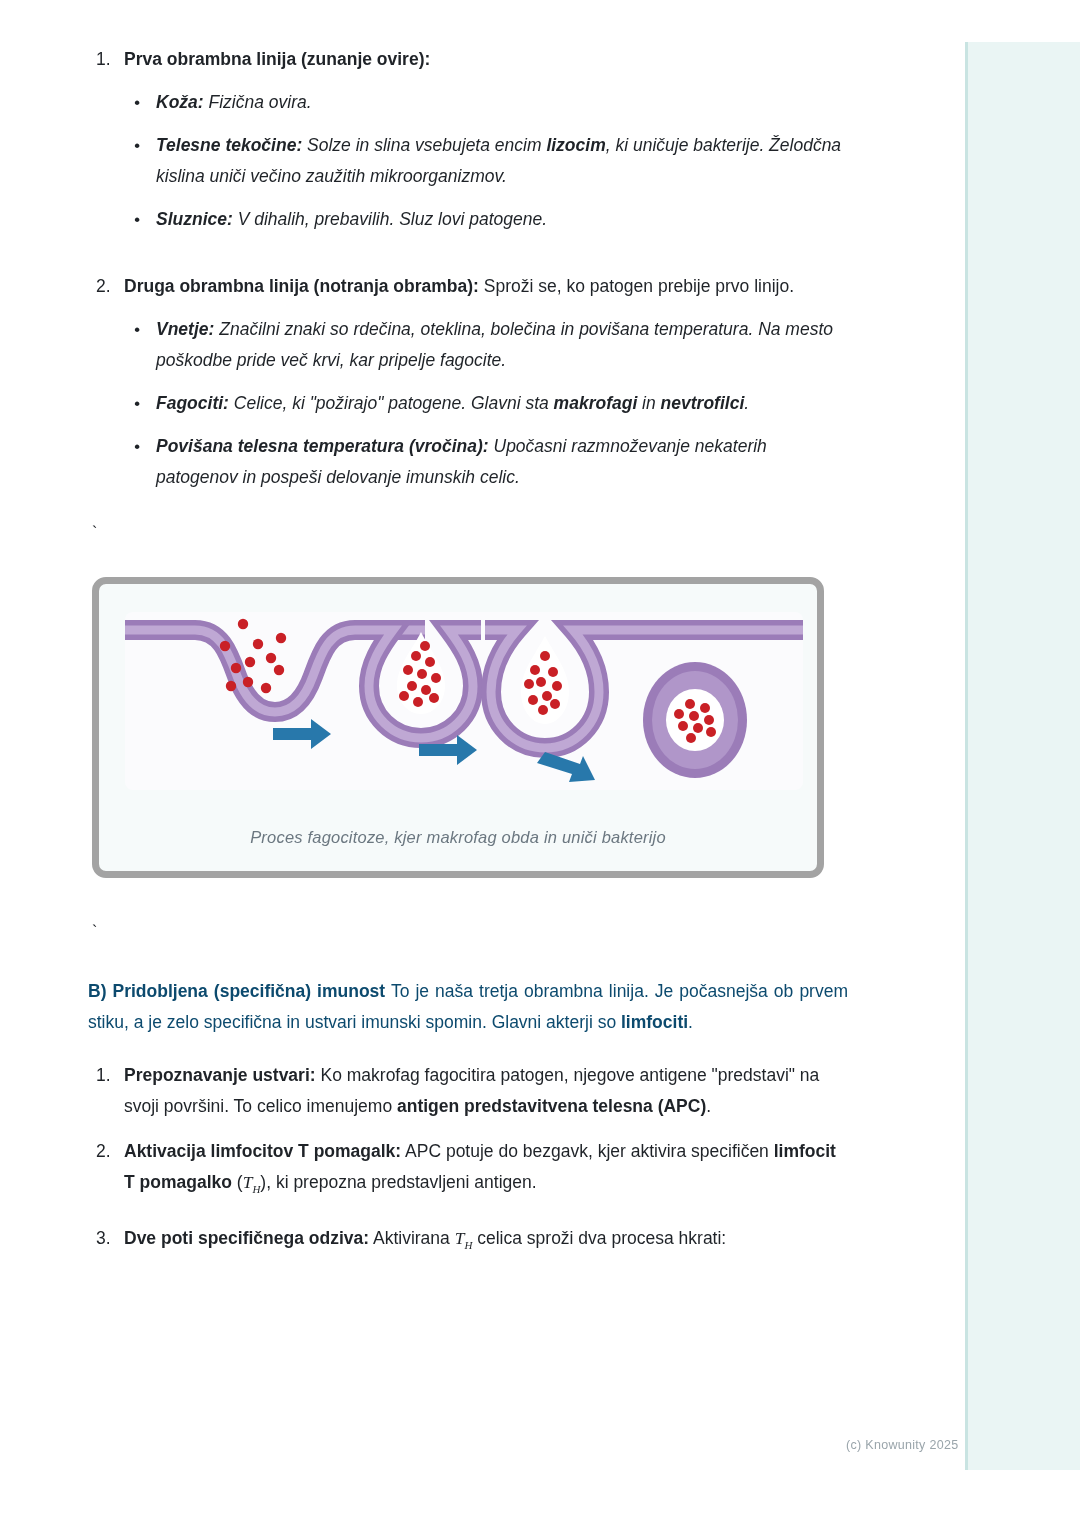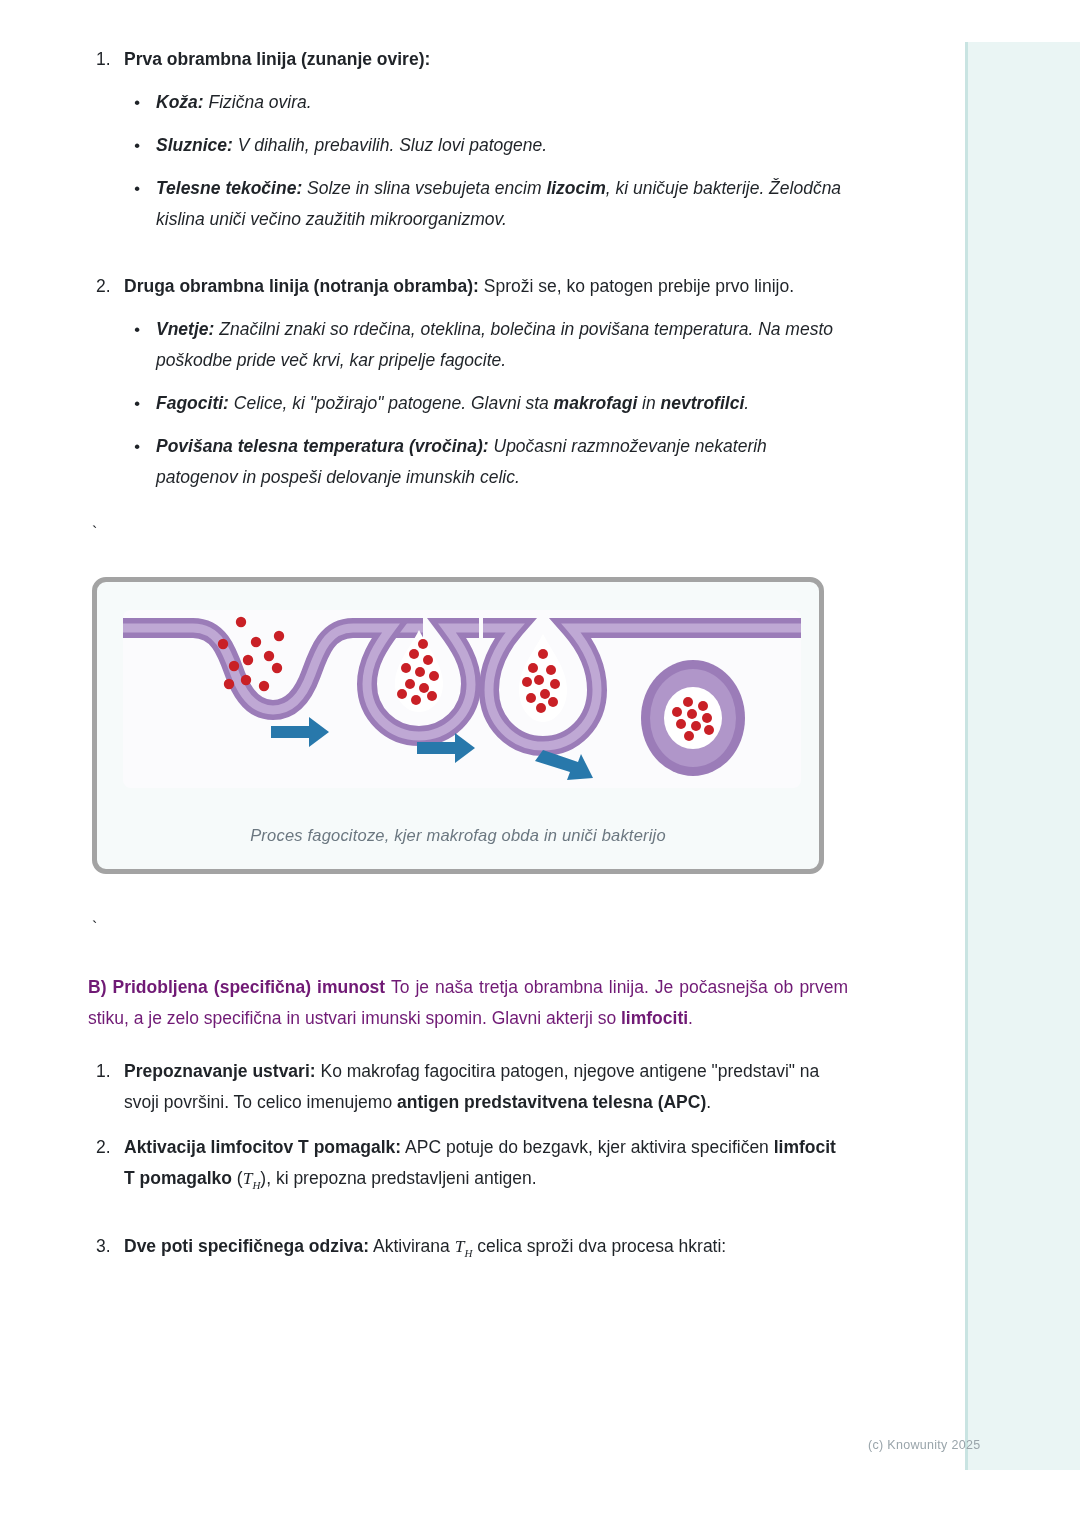--- a/index.html
+++ b/index.html
@@ -110,21 +110,21 @@
   .spacer-a { height: 26px; }
   .spacer-b { height: 34px; }
   .spacer-c { height: 44px; }
 
   
   .fig-card {
     position: relative;
     width: 732px;
     margin-left: 4px;
     background: #f6fafa;
-    border: 5px solid #a3a3a3;
+    border: 7px solid #a3a3a3;
     border-radius: 14px;
     box-sizing: border-box;
     padding: 28px 26px 24px 26px;
   }
   .fig-inner {
     position: relative;
     width: 678px;
     height: 178px;
     background: #fbfbfd;
     border-radius: 8px;
@@ -139,39 +139,39 @@
     margin-top: 38px;
     letter-spacing: 0.2px;
   }
 
   
   .para-just {
     font-size: 17.5px;
     line-height: 31px;
     text-align: justify;
     text-justify: inter-word;
-    color: #701a75;
+    color: #0c4a6e;
     margin: 0;
   }
 
   
   .mvar {
     font-family: "Liberation Serif", serif;
     font-style: italic;
     font-size: 17.5px;
   }
   .mvar sub {
     font-style: italic;
     font-size: 11px;
   }
 
   
   .watermark {
     position: absolute;
-    left: 868px;
+    left: 846px;
     top: 1438px;
     font-size: 12.5px;
     color: #9aa5ab;
     letter-spacing: 0.3px;
     white-space: nowrap;
   }
 </style>
 </head>
 <body>
 
@@ -186,24 +186,24 @@
 
       <li>
         <span class="marker"></span>
         <b>Prva obrambna linija (zunanje ovire):</b>
 
         <ul class="bul sub-wrap">
           <li>
             <b>Koža:</b><span> Fizična ovira.</span>
           </li>
           <li>
+            <b>Telesne tekočine:</b><span> Solze in slina vsebujeta encim </span><b>lizocim</b><span>, ki uničuje bakterije. Želodčna kislina uniči večino zaužitih mikroorganizmov.</span>
+          </li>
+          <li>
             <b>Sluznice:</b><span> V dihalih, prebavilih. Sluz lovi patogene.</span>
-          </li>
-          <li>
-            <b>Telesne tekočine:</b><span> Solze in slina vsebujeta encim </span><b>lizocim</b><span>, ki uničuje bakterije. Želodčna kislina uniči večino zaužitih mikroorganizmov.</span>
           </li>
         </ul>
       </li>
 
       <li style="margin-top:36px;">
         <span class="marker"></span>
         <b>Druga obrambna linija (notranja obramba):</b><span> Sproži se, ko patogen prebije prvo linijo.</span>
 
         <ul class="bul sub-wrap">
           <li>
@@ -338,21 +338,21 @@
       <li>
         <span class="marker"></span>
         <b>Prepoznavanje ustvari:</b><span> Ko makrofag fagocitira patogen, njegove antigene "predstavi" na svoji površini. To celico imenujemo </span><b>antigen predstavitvena telesna (APC)</b><span>.</span>
       </li>
 
       <li style="margin-top:14px;">
         <span class="marker"></span>
         <b>Aktivacija limfocitov T pomagalk:</b><span> APC potuje do bezgavk, kjer aktivira specifičen </span><b>limfocit T pomagalko</b><span> (</span><span class="mvar"><span>T</span><sub>H</sub></span><span>), ki prepozna predstavljeni antigen.</span>
       </li>
 
-      <li style="margin-top:30px;">
+      <li style="margin-top:18px;">
         <span class="marker"></span>
         <b>Dve poti specifičnega odziva:</b><span> Aktivirana </span><span class="mvar"><span>T</span><sub>H</sub></span><span> celica sproži dva procesa hkrati:</span>
 
       </li>
     </ol>
 
   </div>
 
   <div class="watermark">(c) Knowunity 2025</div>
 

